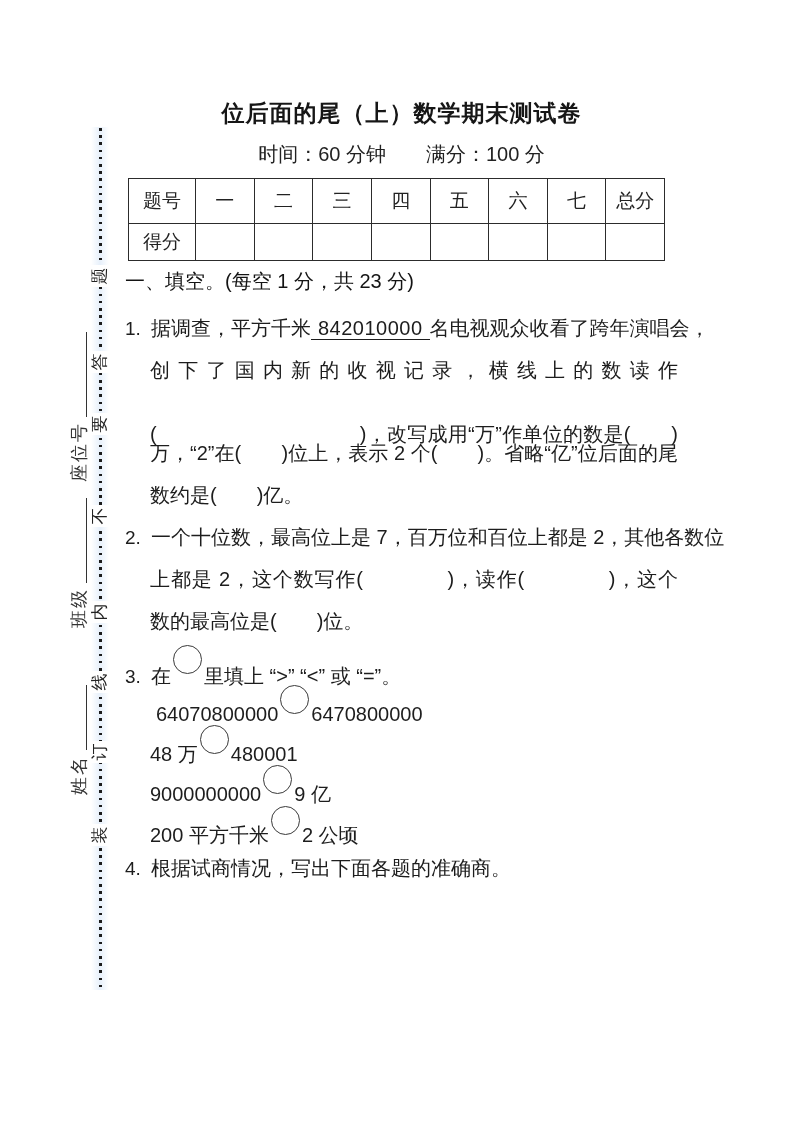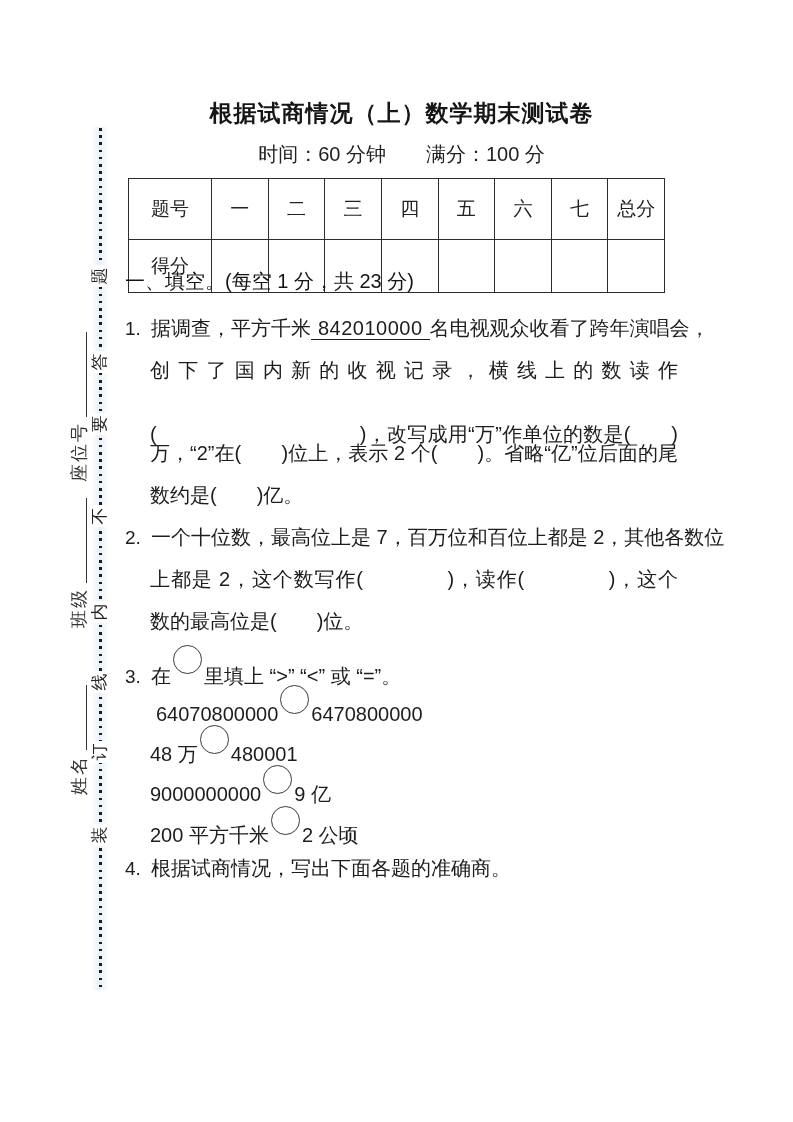--- a/index.html
+++ b/index.html
@@ -42,21 +42,21 @@
   .exam-subtitle{
     position:absolute;left:0;top:141px;width:553px;text-align:center;
     font-size:20px;color:#222;
   }
   table.score-table{
     position:absolute;left:3px;top:178px;width:537px;
     border-collapse:collapse;table-layout:fixed;
   }
   table.score-table td{
     border:1.6px solid #2c2c2c;text-align:center;vertical-align:middle;
-    font-size:19px;color:#222;padding:8px;
+    font-size:19px;color:#222;padding:0;
   }
   table.score-table tr.hdr td{height:44px;}
   table.score-table tr.scr td{height:36px;}
   table.score-table td.first{width:66px;}
 
   .sec-heading{
     position:absolute;left:0;top:268px;width:553px;
     font-size:20px;font-weight:normal;color:#141414;
   }
   .line{
@@ -106,21 +106,21 @@
     <span>班级</span>
       <span class="field-line"></span>
   </div>
   <div class="margin-field" style="left:24px;top:729px;width:110px">
     <span>姓名</span>
       <span class="field-line"></span>
   </div>
 
   <div class="content">
 
-    <div class="exam-title">根据试商情况（上）数学期末测试卷</div>
+    <div class="exam-title">位后面的尾（上）数学期末测试卷</div>
     <div class="exam-subtitle">时间：60 分钟　　满分：100 分</div>
 
     <table class="score-table">
       <tbody>
           <tr class="hdr">
         <td class="first">题号</td>
         <td>一</td>
         <td>二</td>
         <td>三</td>
         <td>四</td>

